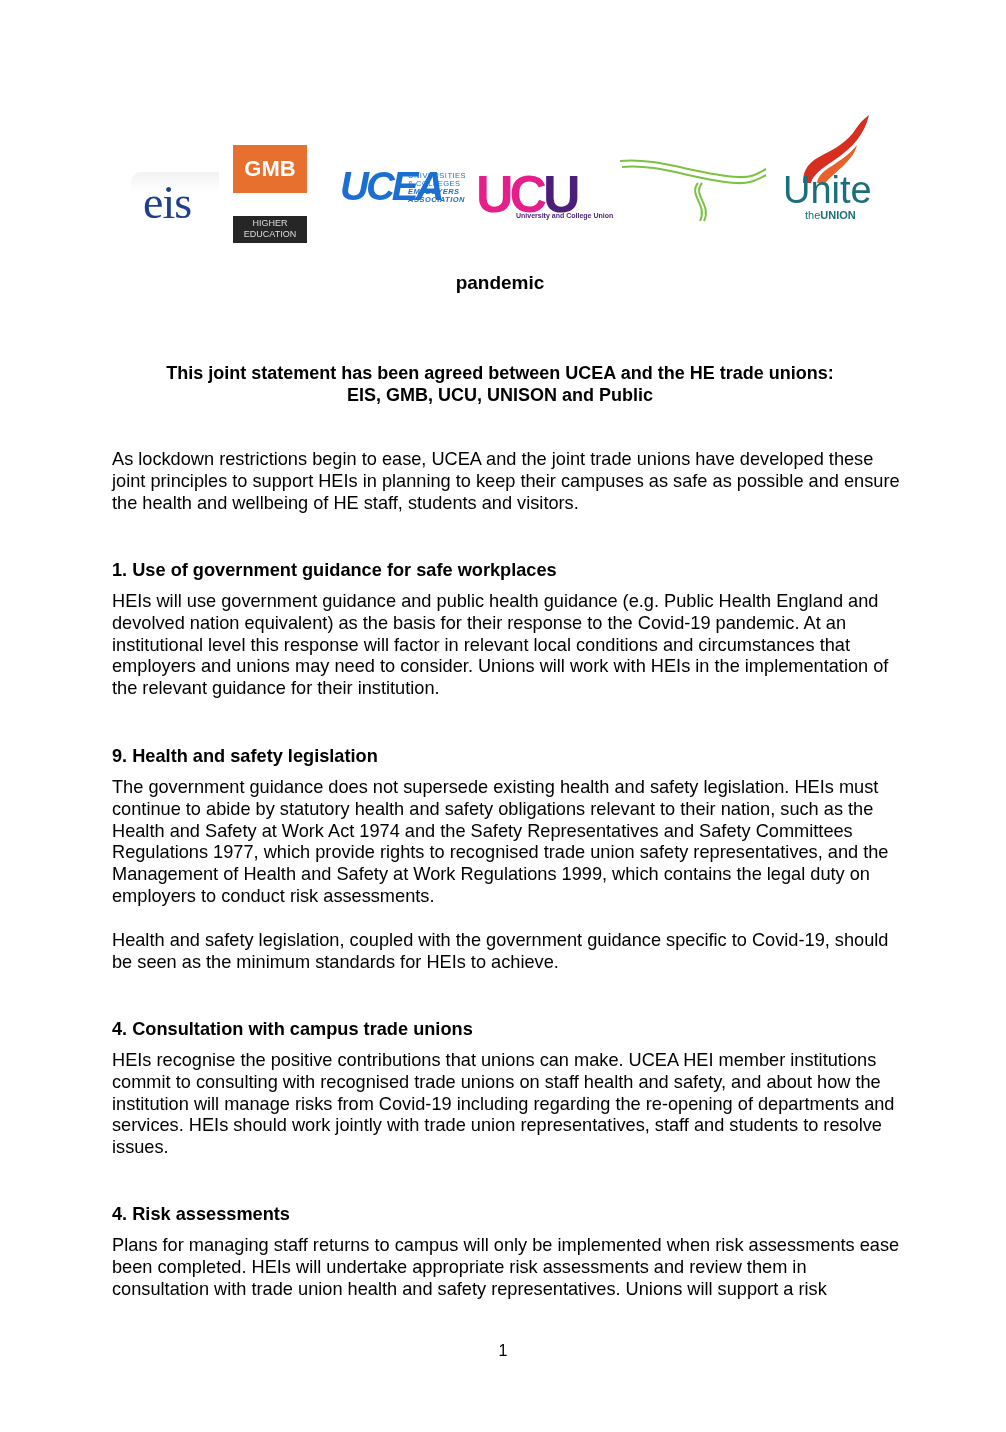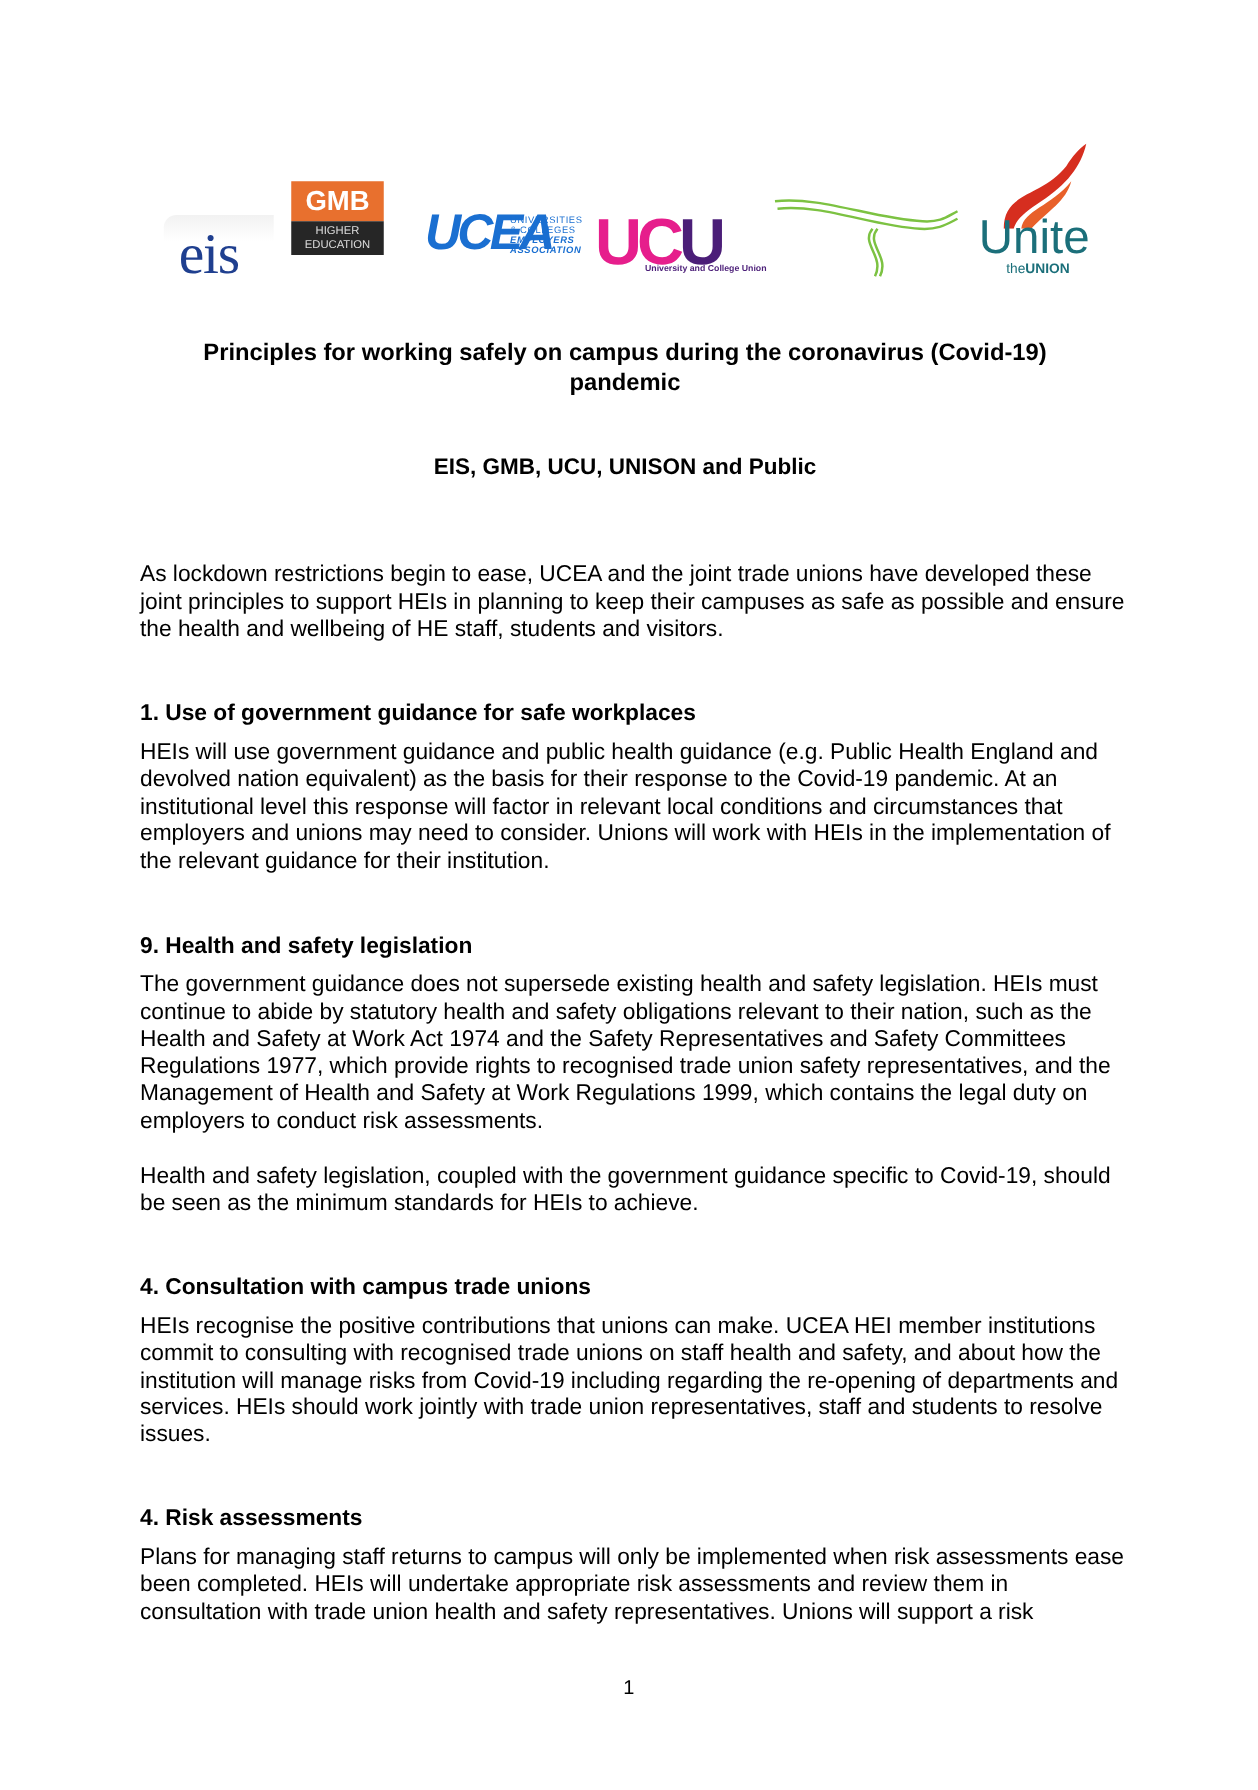--- a/index.html
+++ b/index.html
@@ -7,24 +7,24 @@
          font-family: "Liberation Sans", sans-serif; color: #000; }
 
   
   .logo-row { position: absolute; left: 0; top: 0; width: 1006px; height: 240px; }
   .logo { position: absolute; }
   .eis { left: 131px; top: 172px; width: 88px; height: 52px; border-top-left-radius: 10px;
          background: linear-gradient(to bottom, #f2f2f2, #ffffff 40%); }
   .eis span { position: absolute; left: 12px; top: 4px; font-family: "Liberation Serif", serif;
               font-size: 46px; color: #1f3f8f; letter-spacing: -1px; }
   .gmb { left: 233px; top: 145px; width: 74px; height: 75px; }
-  .gmb .top { height: 32px; background: #e8702e; color: #fff; font-weight: bold; font-size: 22px;
+  .gmb .top { height: 48px; background: #e8702e; color: #fff; font-weight: bold; font-size: 22px;
               display: flex; align-items: center; justify-content: center; }
   .gmb .bot { height: 27px; background: #262626; color: #ddd; font-size: 9px; line-height: 11px;
-              text-align: center; padding-top: 2px; box-sizing: border-box; }
+              text-align: center; padding-top: 2px; box-sizing: border-box; margin-top: 23px; }
   .ucea { left: 321px; top: 164px; width: 145px; height: 56px; }
   .ucea .mark { position: absolute; left: 0; top: 0; font-family: "Liberation Sans", sans-serif;
                 font-weight: bold; font-style: italic; font-size: 40px; color: #1a6fd1; letter-spacing: -3px; margin-left: 19px; }
   .ucea .txt { position: absolute; left: 87px; top: 8px; font-size: 7.5px; line-height: 8px;
                color: #1a6fd1; letter-spacing: 0.5px; }
   .ucea .txt b { font-style: italic; }
   .ucu { left: 476px; top: 170px; width: 146px; height: 52px; }
   .ucu .mark { position: absolute; left: 0; top: -6px; font-weight: bold; font-size: 52px;
                color: #e61e8c; letter-spacing: -4px; }
   .ucu .mark .u2 { color: #4b1e78; }
@@ -86,25 +86,25 @@
     <svg width="90" height="70">
       <path d="M20 70 C20 40, 50 45, 70 20 C75 12, 80 6, 86 2 C82 20, 70 35, 50 48 C38 56, 30 62, 28 70 Z" fill="#d62e1f"></path>
       <path d="M34 70 C36 55, 58 52, 74 32 C70 48, 55 56, 42 70 Z" fill="#e8602a"></path>
     </svg>
     <span class="word">Unite</span>
     <span class="sub"><span>the</span><b>UNION</b></span>
   </div>
 </div>
 
 <div class="title">
-  <div>Principles for working safely on campus during the coronavirus (Covid-19)</div>
   <div>pandemic</div>
 </div>
 
 <div class="subtitle">
+  <div>This joint statement has been agreed between UCEA and the HE trade unions:</div>
   <div>EIS, GMB, UCU, UNISON and Public</div>
 </div>
 
 <div class="para" style="top:449px;">As lockdown restrictions begin to ease, UCEA and the joint trade unions have developed these joint principles to support HEIs in planning to keep their campuses as safe as possible and ensure the health and wellbeing of HE staff, students and visitors.</div>
 
 <div class="heading" style="top:559px;">1. Use of government guidance for safe workplaces</div>
 <div class="para" style="top:591px;">HEIs will use government guidance and public health guidance (e.g. Public Health England and devolved nation equivalent) as the basis for their response to the Covid-19 pandemic. At an institutional level this response will factor in relevant local conditions and circumstances that employers and unions may need to consider. Unions will work with HEIs in the implementation of the relevant guidance for their institution.</div>
 
 <div class="heading" style="top:745px;">9. Health and safety legislation</div>
 <div class="para" style="top:777px;">The government guidance does not supersede existing health and safety legislation. HEIs must continue to abide by statutory health and safety obligations relevant to their nation, such as the Health and Safety at Work Act 1974 and the Safety Representatives and Safety Committees Regulations 1977, which provide rights to recognised trade union safety representatives, and the Management of Health and Safety at Work Regulations 1999, which contains the legal duty on employers to conduct risk assessments.</div>

